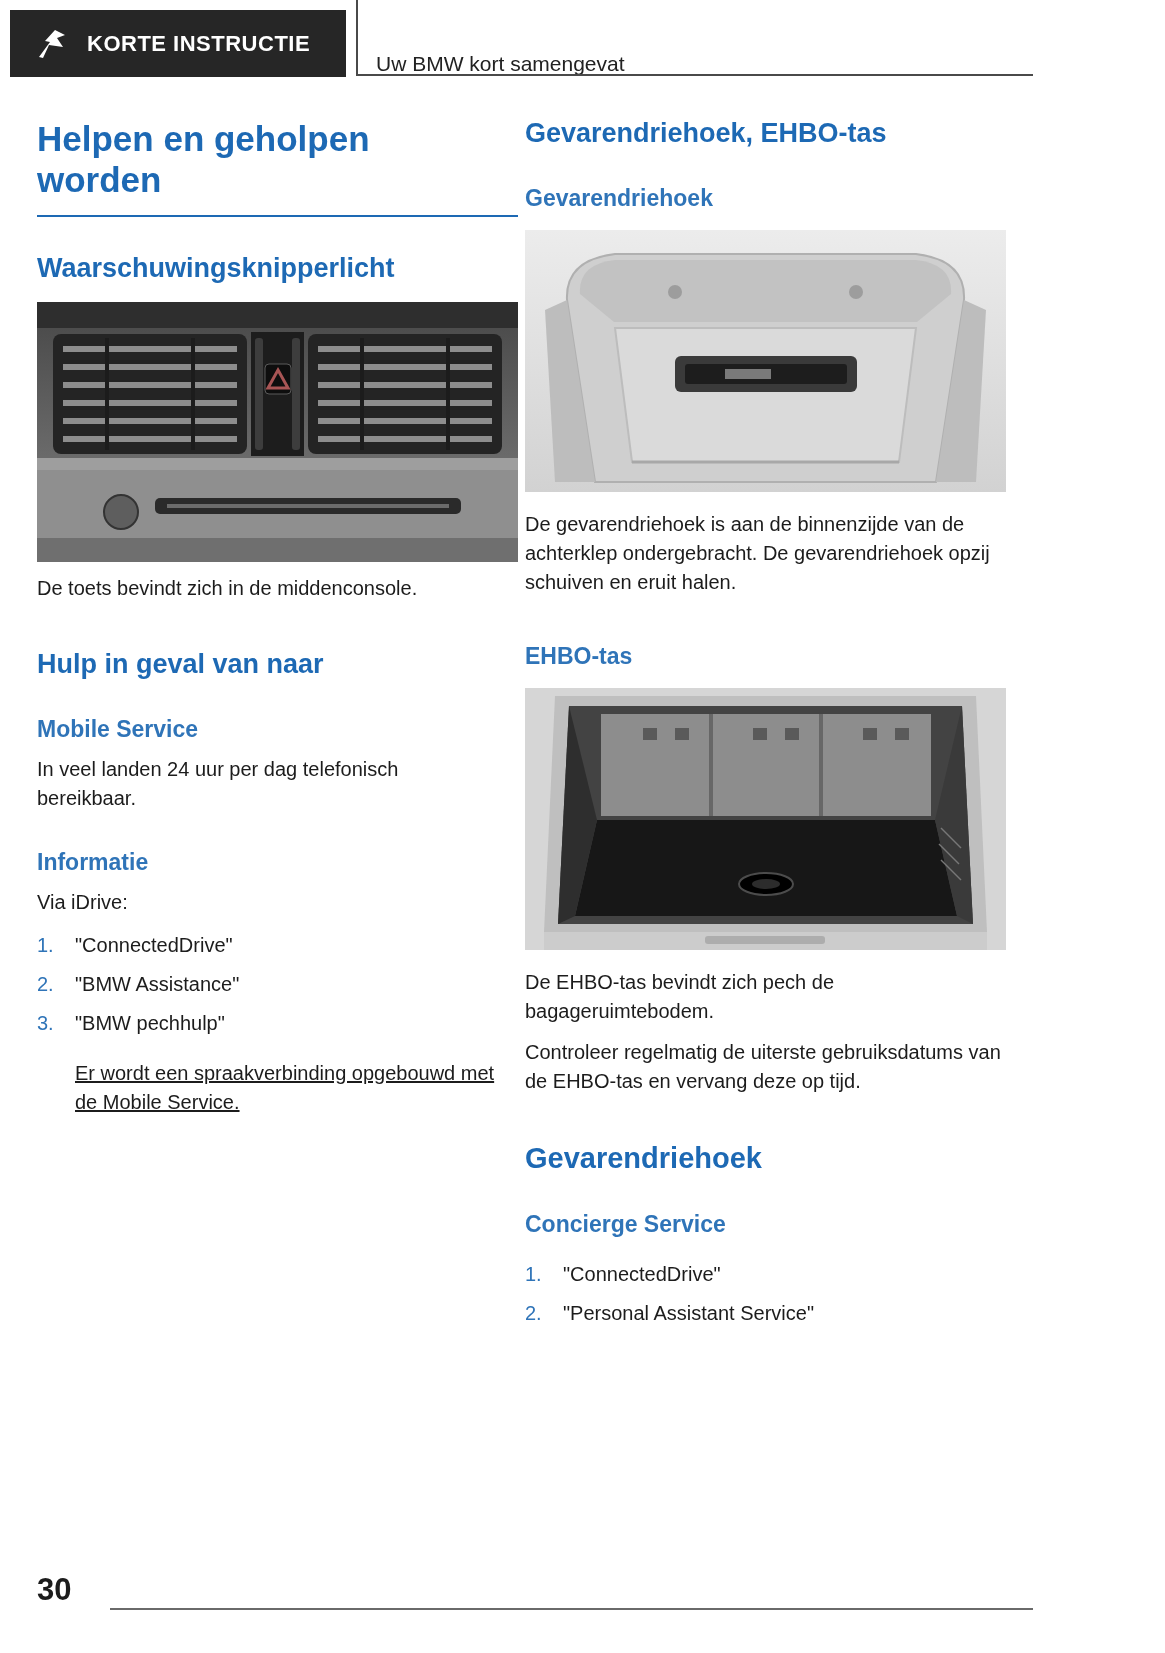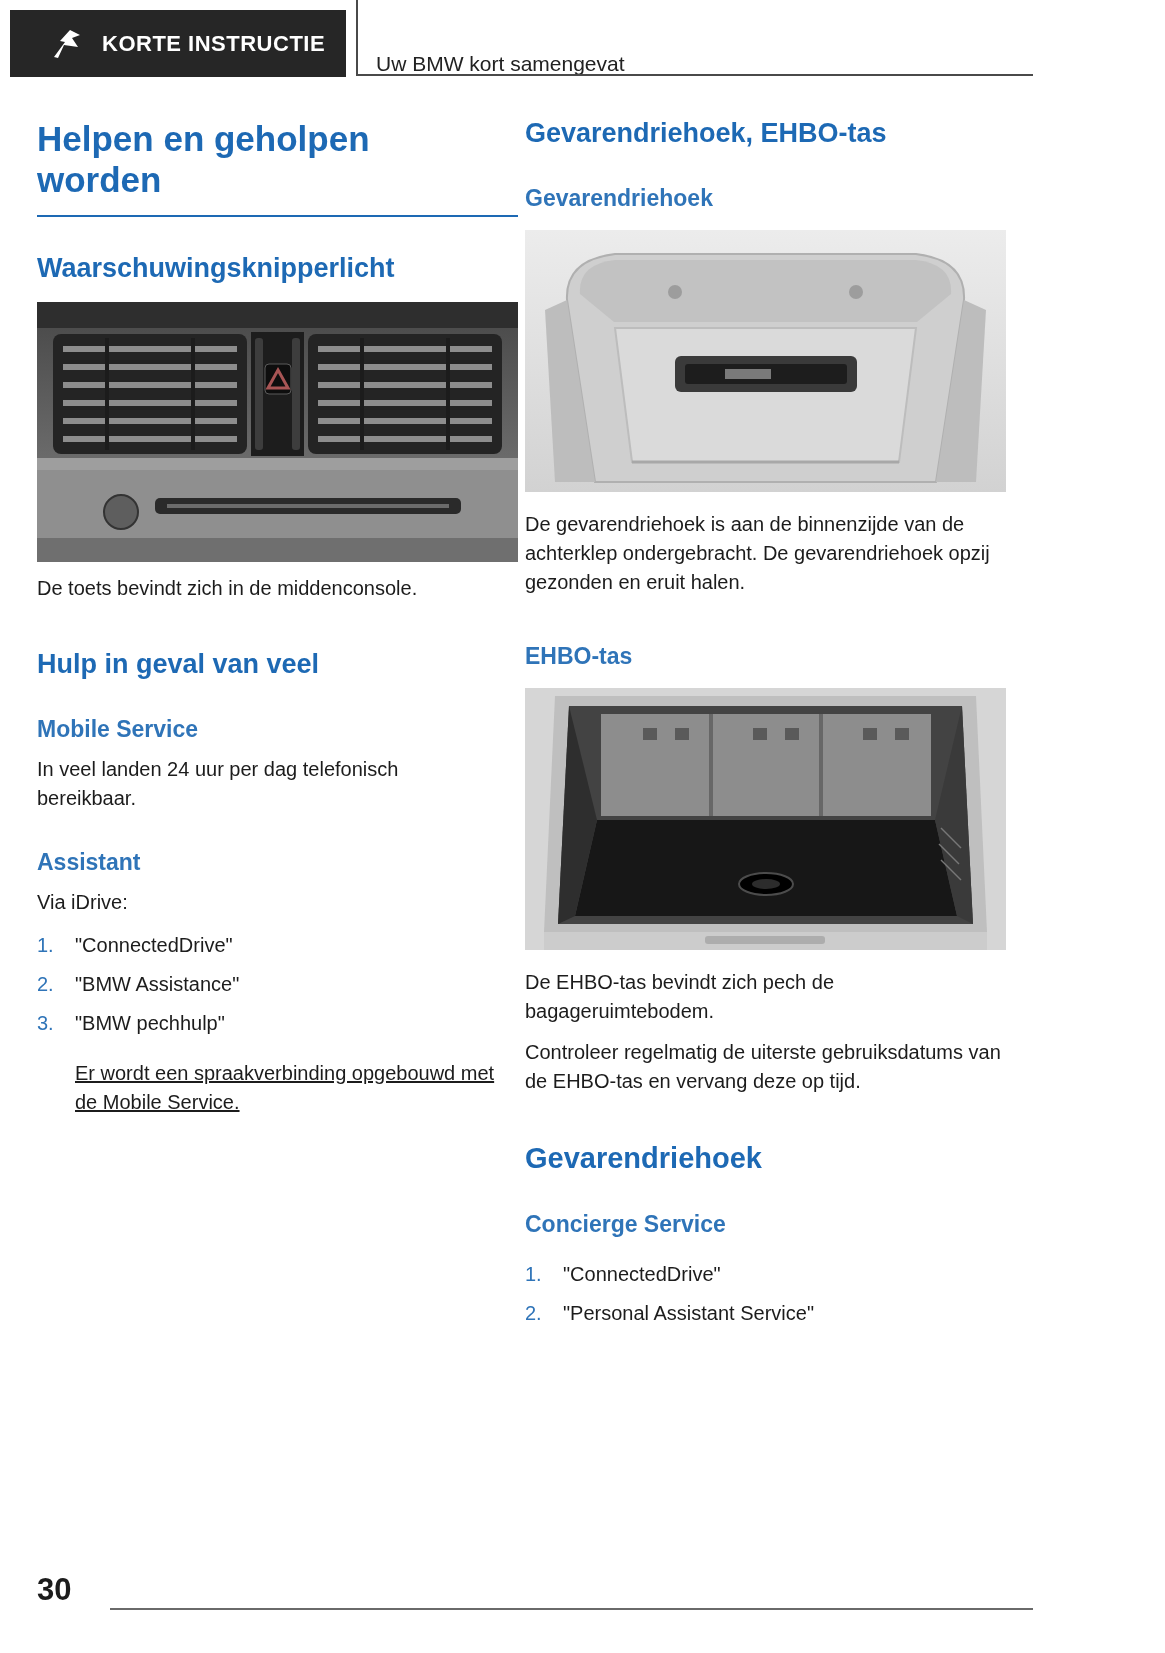--- a/index.html
+++ b/index.html
@@ -11,21 +11,21 @@
   *{box-sizing:border-box;}
   html,body{margin:0;padding:0;}
   body{
     width:1165px;height:1653px;position:relative;background:#ffffff;
     font-family:"Liberation Sans", sans-serif;color:var(--text);
   }
   
   .badge{
     position:absolute;left:10px;top:10px;width:336px;height:67px;
     background:var(--badge-bg);color:#fff;display:flex;align-items:center;
-    padding-left:40px;gap:18px;
+    padding-left:25px;gap:18px;
   }
   .badge .icon{width:34px;height:34px;display:inline-flex;}
   .badge .label{font-size:22px;font-weight:bold;letter-spacing:.5px;}
   .v-rule{position:absolute;left:356px;top:0;width:2px;height:76px;background:#4a4a4a;}
   .header-subtitle{position:absolute;left:376px;top:52px;font-size:21px;color:#222;}
   .h-rule{position:absolute;left:356px;top:74px;width:677px;height:2px;background:#4a4a4a;}
   
   .col{position:absolute;top:118px;width:481px;}
   .col.left{left:37px;}
   .col.right{left:525px;}
@@ -131,26 +131,26 @@
       <rect x="0" y="168" width="481" height="92" fill="#8f8f8f"></rect>
       <rect x="118" y="196" width="306" height="16" rx="5" fill="#2a2a2a"></rect>
       <rect x="130" y="202" width="282" height="4" fill="#6b6b6b"></rect>
       <circle cx="84" cy="210" r="17" fill="#5e5e5e" stroke="#333" stroke-width="2"></circle>
       <rect x="0" y="236" width="481" height="24" fill="#6f6f6f"></rect>
     </svg>
   </figure>
 
   <p class="mt-sm">De toets bevindt zich in de middenconsole.</p>
 
-  <h2 class="mt-xl">Hulp in geval van veel</h2>
+  <h2 class="mt-xl">Hulp in geval van naar</h2>
 
   <h3 class="mt-lg">Mobile Service</h3>
   <p class="mt-sm" style="width:455px">In veel landen 24 uur per dag telefonisch bereikbaar.</p>
 
-  <h3 class="mt-lg">Assistant</h3>
+  <h3 class="mt-lg">Informatie</h3>
   <p class="mt-sm">Via iDrive:</p>
 
   <ol class="steps">
     <li>
       <span class="num">1.</span>
       <span>"ConnectedDrive"</span>
     </li>
     <li>
       <span class="num">2.</span>
       <span>"BMW Assistance"</span>
@@ -192,21 +192,21 @@
 
       <path d="M42 70 L70 252 L30 252 L20 80 Z" fill="#bdbdbd"></path>
       <path d="M439 70 L411 252 L451 252 L461 80 Z" fill="#bdbdbd"></path>
 
       <circle cx="150" cy="62" r="7" fill="#9d9d9d"></circle>
       <circle cx="331" cy="62" r="7" fill="#9d9d9d"></circle>
       <line x1="107" y1="232" x2="374" y2="232" stroke="#a8a8a8" stroke-width="3"></line>
     </svg>
   </figure>
 
-  <p class="mt-md">De gevarendriehoek is aan de binnenzijde van de achterklep ondergebracht. De gevarendriehoek opzij gezonden en eruit halen.</p>
+  <p class="mt-md">De gevarendriehoek is aan de binnenzijde van de achterklep ondergebracht. De gevarendriehoek opzij schuiven en eruit halen.</p>
 
   <h3 class="mt-xl">EHBO-tas</h3>
 
   <figure class="mt-md">
     <svg viewBox="0 0 481 262" width="481" height="262">
       <rect width="481" height="262" fill="#d6d6d6"></rect>
 
       <path d="M30 8 L451 8 L462 244 L19 244 Z" fill="#bfbfbf"></path>
       <path d="M44 18 L437 18 L448 236 L33 236 Z" fill="#434343"></path>
 

